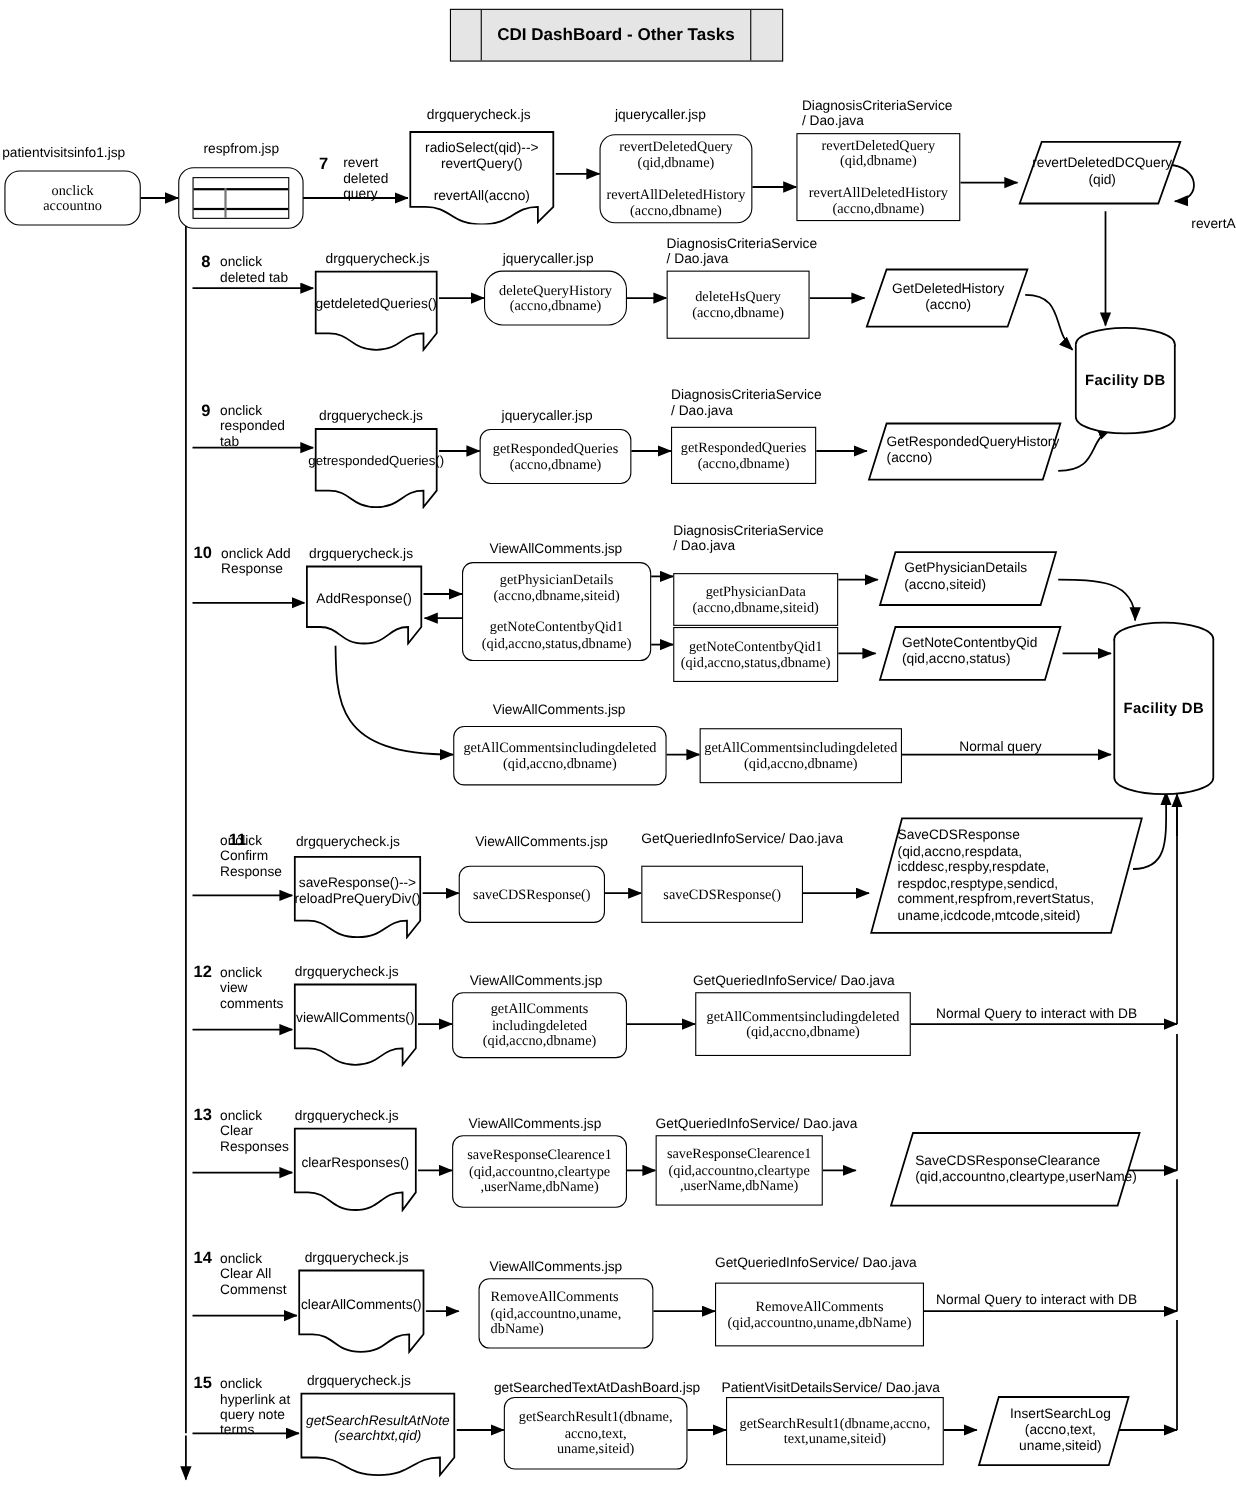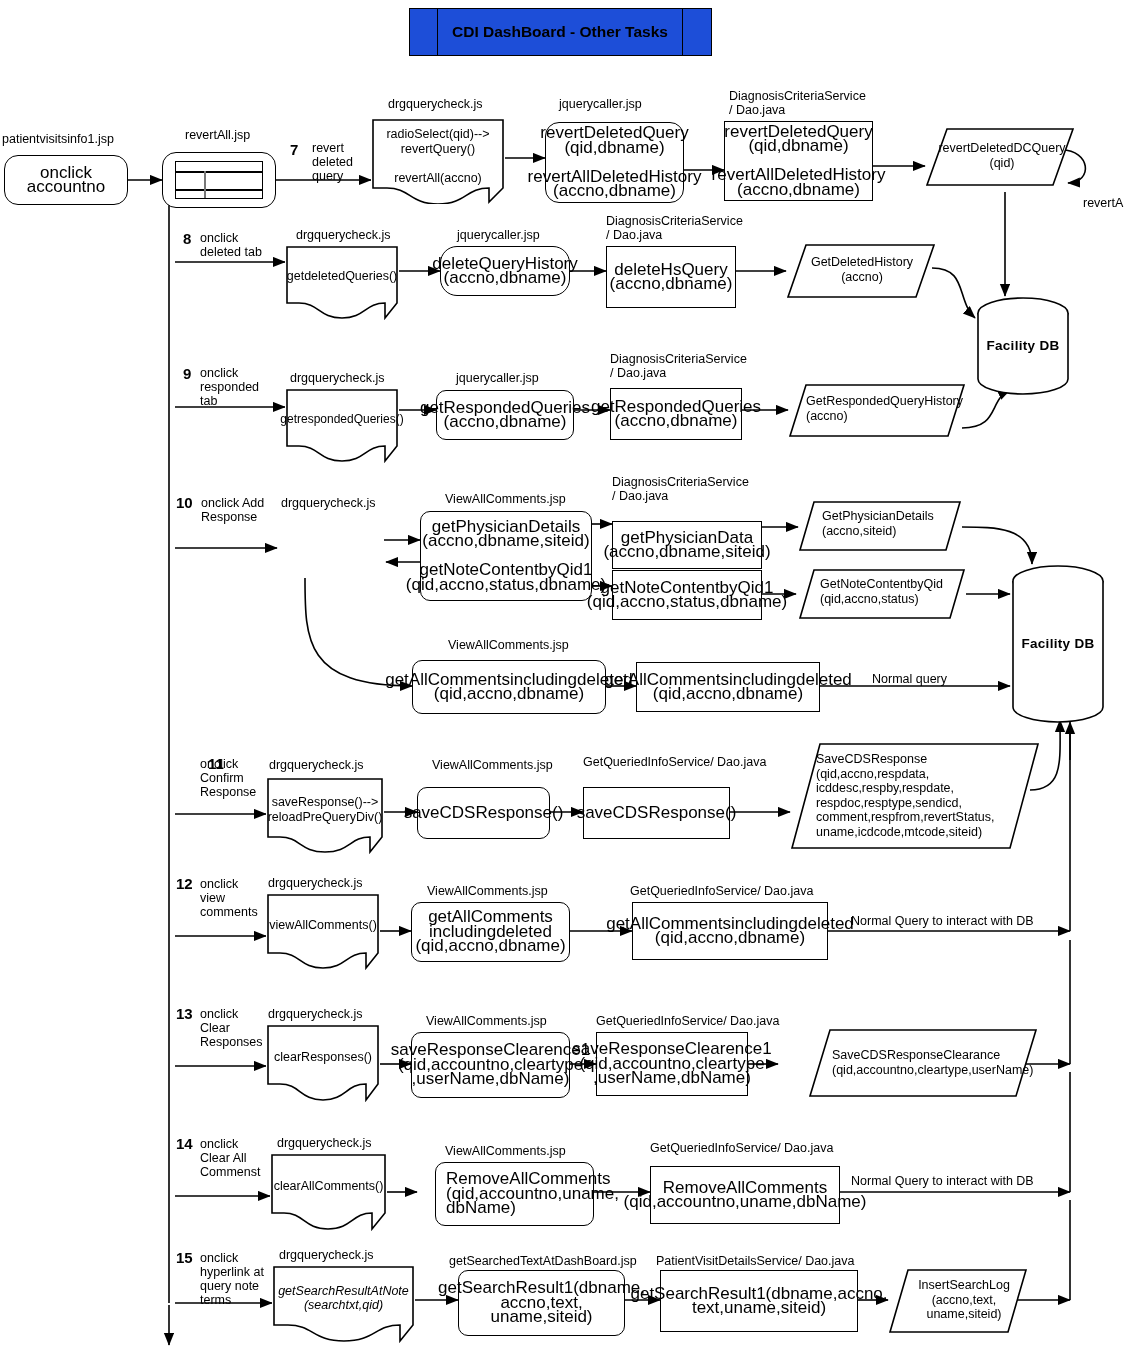--- a/index.html
+++ b/index.html
@@ -6,21 +6,21 @@
   body{font-family:"Liberation Sans","DejaVu Sans",sans-serif;color:#000;}
   #canvas{position:relative;width:1124px;height:1352px;background:#fff;overflow:hidden;}
 
   
   .lbl{position:absolute;font-size:12.5px;line-height:14px;color:#000;white-space:pre;}
   .stepnum{position:absolute;font-size:15px;font-weight:bold;line-height:16px;}
 
   
   .box{position:absolute;border:1.6px solid #000;background:#fff;display:flex;
        align-items:center;justify-content:center;text-align:center;
-       font-size:17px;line-height:14.5px;white-space:pre-line;padding:2px 16px;box-sizing:border-box;}
+       font-size:13px;line-height:14.5px;white-space:pre-line;padding:2px 16px;box-sizing:border-box;font-family:Liberation Serif, serif;}
   .rbox{border-radius:14px;}
   .rbox-sm{border-radius:10px;}
 
   
   .doc{position:absolute;background:#fff;display:flex;align-items:center;justify-content:center;
        text-align:center;font-size:12.5px;line-height:14.5px;white-space:pre-line;box-sizing:border-box;}
   .doc > .doctext{position:relative;z-index:2;}
   .doc > svg{position:absolute;left:0;top:0;z-index:1;}
 
   
@@ -31,21 +31,21 @@
   
   .db{position:absolute;}
   .db > svg{position:absolute;left:0;top:0;}
   .db > .dbtext{position:absolute;width:100%;text-align:center;font-weight:bold;
                 font-size:13.5px;z-index:2;letter-spacing:.3px;}
 
   
   #wires{position:absolute;left:0;top:0;width:1124px;height:1352px;z-index:0;pointer-events:none;}
 
   
-  .titlewrap{position:absolute;display:flex;border:1.5px solid #000;background:#1d4ed8;}
+  .titlewrap{position:absolute;display:flex;border:1.5px solid #000;background:#e5e5e5;}
   .titlewrap .cell{border-right:1.5px solid #000;box-sizing:border-box;}
   .titlewrap .cell:last-child{border-right:none;}
   .titlewrap .tmid{display:flex;align-items:center;justify-content:center;
                    font-weight:bold;font-size:15.5px;padding:0 14px;}
 
   
   .gridicon{position:absolute;border:1.6px solid #000;background:#fff;}
   .gridicon .hline{position:absolute;left:0;right:0;height:1.6px;background:#000;}
   .gridicon .vline{position:absolute;top:0;bottom:0;width:2.4px;background:#777;}
 </style>
@@ -146,21 +146,21 @@
 
   <div class="titlewrap" style="left:409px;top:8px;height:46px;">
     <div class="cell" style="width:28px;"></div>
     <div class="cell tmid">CDI DashBoard - Other Tasks</div>
     <div class="cell" style="width:28px;"></div>
   </div>
 
   <div class="lbl" style="left:2px;top:132px;">patientvisitsinfo1.jsp</div>
   <div class="box rbox" style="left:4px;top:155px;width:124px;height:50px;">onclick accountno</div>
 
-  <div class="lbl" style="left:185px;top:128px;">revertAll.jsp</div>
+  <div class="lbl" style="left:185px;top:128px;">respfrom.jsp</div>
   <div class="box rbox" style="left:162px;top:152px;width:114px;height:56px;">
     <div class="gridicon" style="left:12px;top:8px;right:12px;bottom:8px;">
       <div class="hline" style="top:9px;"></div>
       <div class="hline" style="top:27px;"></div>
       <div class="vline" style="left:28px;top:9px;"></div>
     </div>
   </div>
 
   <div class="stepnum" style="left:290px;top:142px;">7</div>
   <div class="lbl" style="left:312px;top:141px;">revert
@@ -267,20 +267,26 @@
       </svg>
     <div class="ptext" style="left:18px;top:11px;width:150px;">GetRespondedQueryHistory
 (accno)</div>
   </div>
 
   <div class="stepnum" style="left:176px;top:495px;">10</div>
   <div class="lbl" style="left:201px;top:496px;">onclick Add
 Response</div>
 
   <div class="lbl" style="left:281px;top:496px;">drgquerycheck.js</div>
+  <div class="doc" style="left:277px;top:513px;width:108px;height:74px;">
+    <svg width="108" height="74" viewBox="0 0 108 74">
+        <path d="M2,2 L106,2 L106,57 L94,72 L94,57 C76,57 76,72 54,72 C32,72 32,57 14,57 L2,57 Z" fill="#fff" stroke="#000" stroke-width="1.6"></path>
+      </svg>
+    <div class="doctext" style="margin-top:-12px;">AddResponse()</div>
+  </div>
 
   <div class="lbl" style="left:445px;top:492px;">ViewAllComments.jsp</div>
   <div class="box rbox-sm" style="left:420px;top:511px;width:172px;height:90px;">getPhysicianDetails
 (accno,dbname,siteid)
 
 getNoteContentbyQid1
 (qid,accno,status,dbname)</div>
 
   <div class="lbl" style="left:612px;top:475px;">DiagnosisCriteriaService
 / Dao.java</div>

